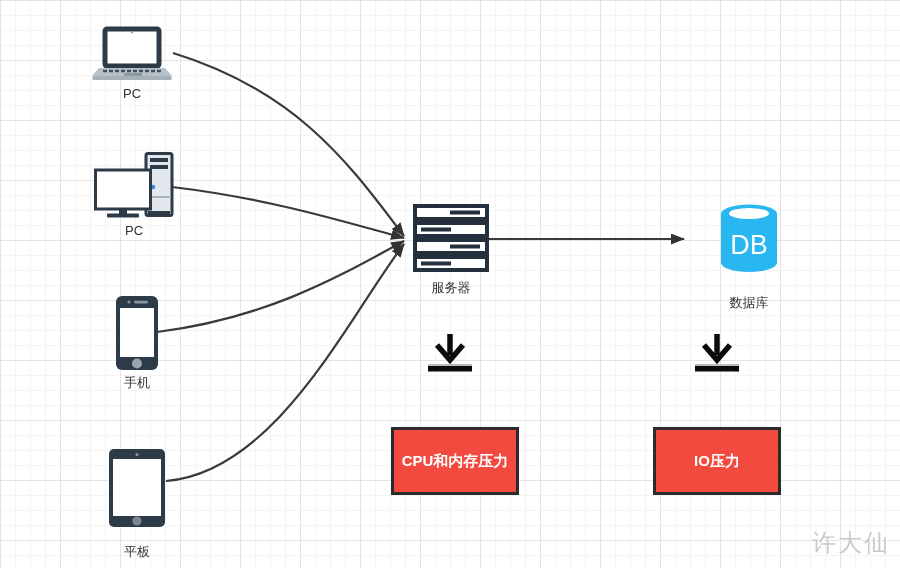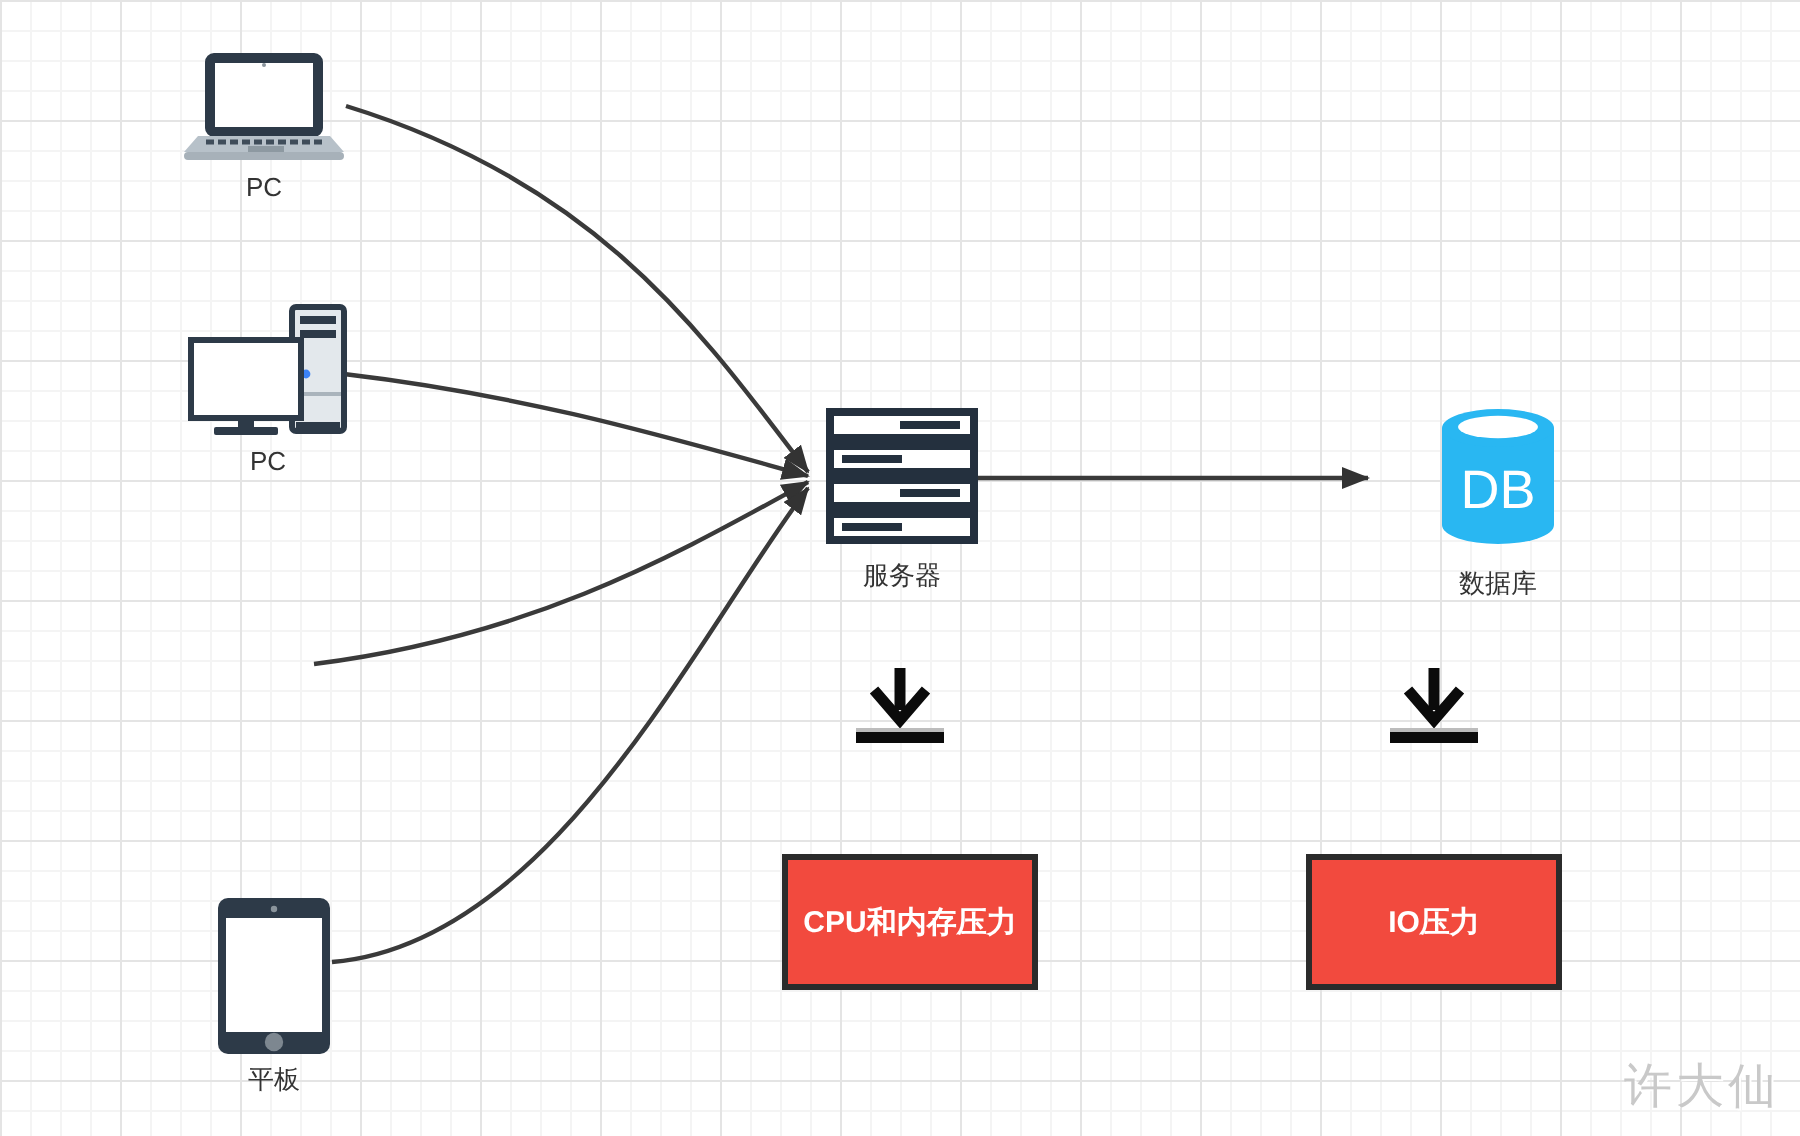--- a/index.html
+++ b/index.html
@@ -16,21 +16,21 @@
       linear-gradient(#f4f4f4 1px, transparent 1px),
       linear-gradient(90deg, #f4f4f4 1px, transparent 1px);
     background-size:60px 60px,60px 60px,15px 15px,15px 15px;
   }
   .edges{position:absolute;left:0;top:0;pointer-events:none;}
   .node{position:absolute;display:flex;flex-direction:column;align-items:center;}
   .node .label{
     margin-top:4px;font-size:13px;color:#333333;line-height:15px;white-space:nowrap;
   }
   .node-server .label{margin-top:6px;}
-  .node-db .label{margin-top:11px;}
+  .node-db .label{margin-top:22px;}
   .dl{position:absolute;}
   .pressure{
     position:absolute;width:128px;height:68px;
     background:#f24a3e;border:3px solid #2b2b2b;box-sizing:border-box;
     display:flex;align-items:center;justify-content:center;
     color:#ffffff;font-weight:bold;font-size:15px;white-space:nowrap;
   }
   .watermark{
     position:absolute;right:10px;top:527px;
     font-size:24px;color:#c9c9c9;letter-spacing:2px;
@@ -78,22 +78,32 @@
       <circle cx="59" cy="35" r="2.2" fill="#3b82f6"></circle>
       <line x1="53.5" y1="45" x2="76.5" y2="45" stroke="#aab4bc" stroke-width="2"></line>
       <rect x="54" y="59" width="22" height="3.5" fill="#2d3a48"></rect>
       <rect x="1.5" y="18" width="55" height="39" fill="#ffffff" stroke="#2d3a48" stroke-width="3"></rect>
       <rect x="25" y="57" width="8" height="5" fill="#2d3a48"></rect>
       <rect x="13" y="61.5" width="32" height="4" rx="1" fill="#2d3a48"></rect>
     </svg>
     <div class="label">PC</div>
   </div>
 
+  <div class="node" style="left:115px;top:295px;width:44px;">
+    <svg width="44" height="76" viewBox="0 0 44 76">
+      <rect x="1" y="1" width="42" height="74" rx="6" fill="#2d3a48"></rect>
+      <circle cx="14" cy="7" r="1.5" fill="#8a949c"></circle>
+      <rect x="19" y="5.8" width="14" height="2.6" rx="1.3" fill="#8a949c"></rect>
+      <rect x="5" y="13" width="34" height="49" fill="#ffffff"></rect>
+      <circle cx="22" cy="68.5" r="5" fill="#9aa4ab"></circle>
+    </svg>
+    <div class="label">手机</div>
+  </div>
 
-  <div class="node" style="left:108px;top:448px;width:58px;">
+  <div class="node" style="left:108px;top:448px;width:58px;gap:12px;">
     <svg width="58" height="80" viewBox="0 0 58 80">
       <rect x="1" y="1" width="56" height="78" rx="5" fill="#2d3a48"></rect>
       <circle cx="29" cy="6.5" r="1.6" fill="#8a949c"></circle>
       <rect x="5" y="11" width="48" height="57" fill="#ffffff"></rect>
       <circle cx="29" cy="73" r="4.6" fill="#7d8790"></circle>
     </svg>
     <div class="label">平板</div>
   </div>
 
   <div class="node node-server" style="left:412px;top:204px;width:78px;">

